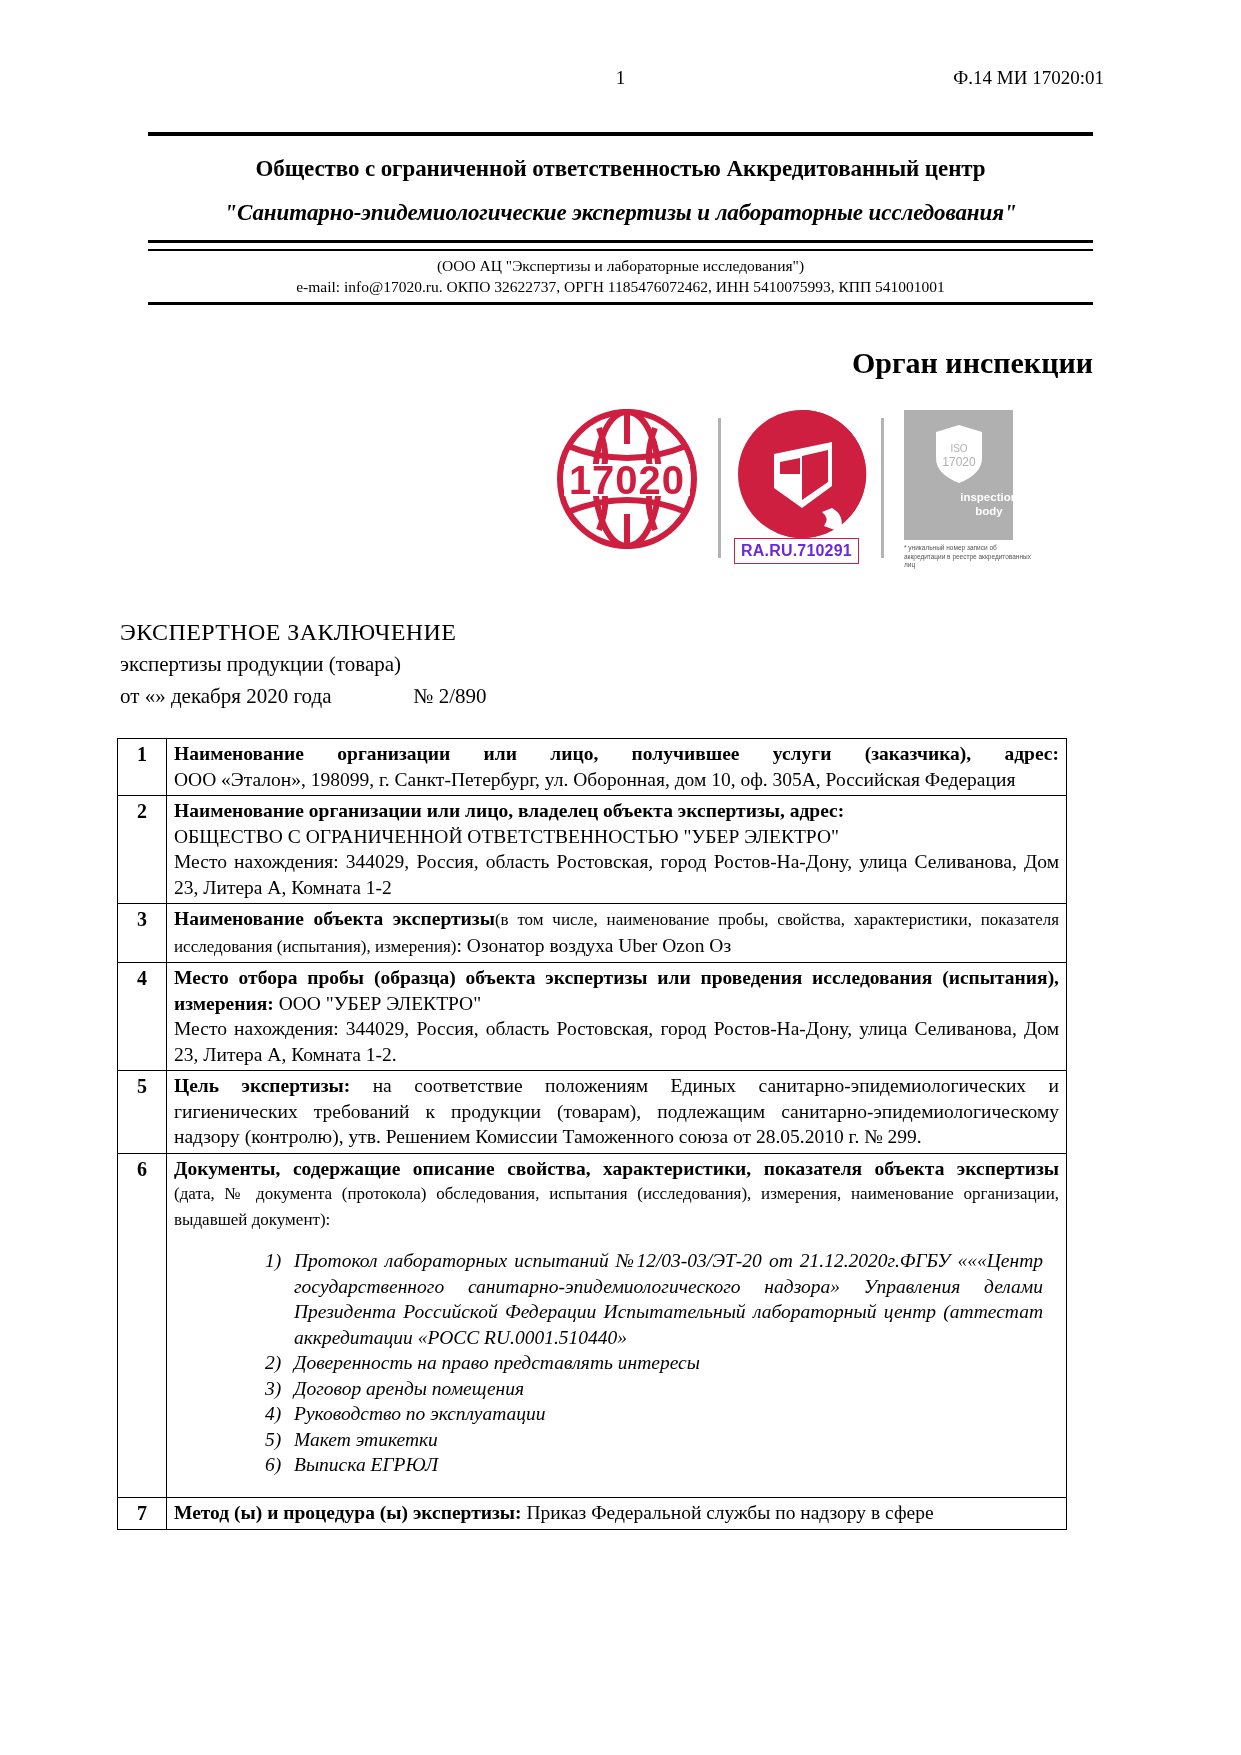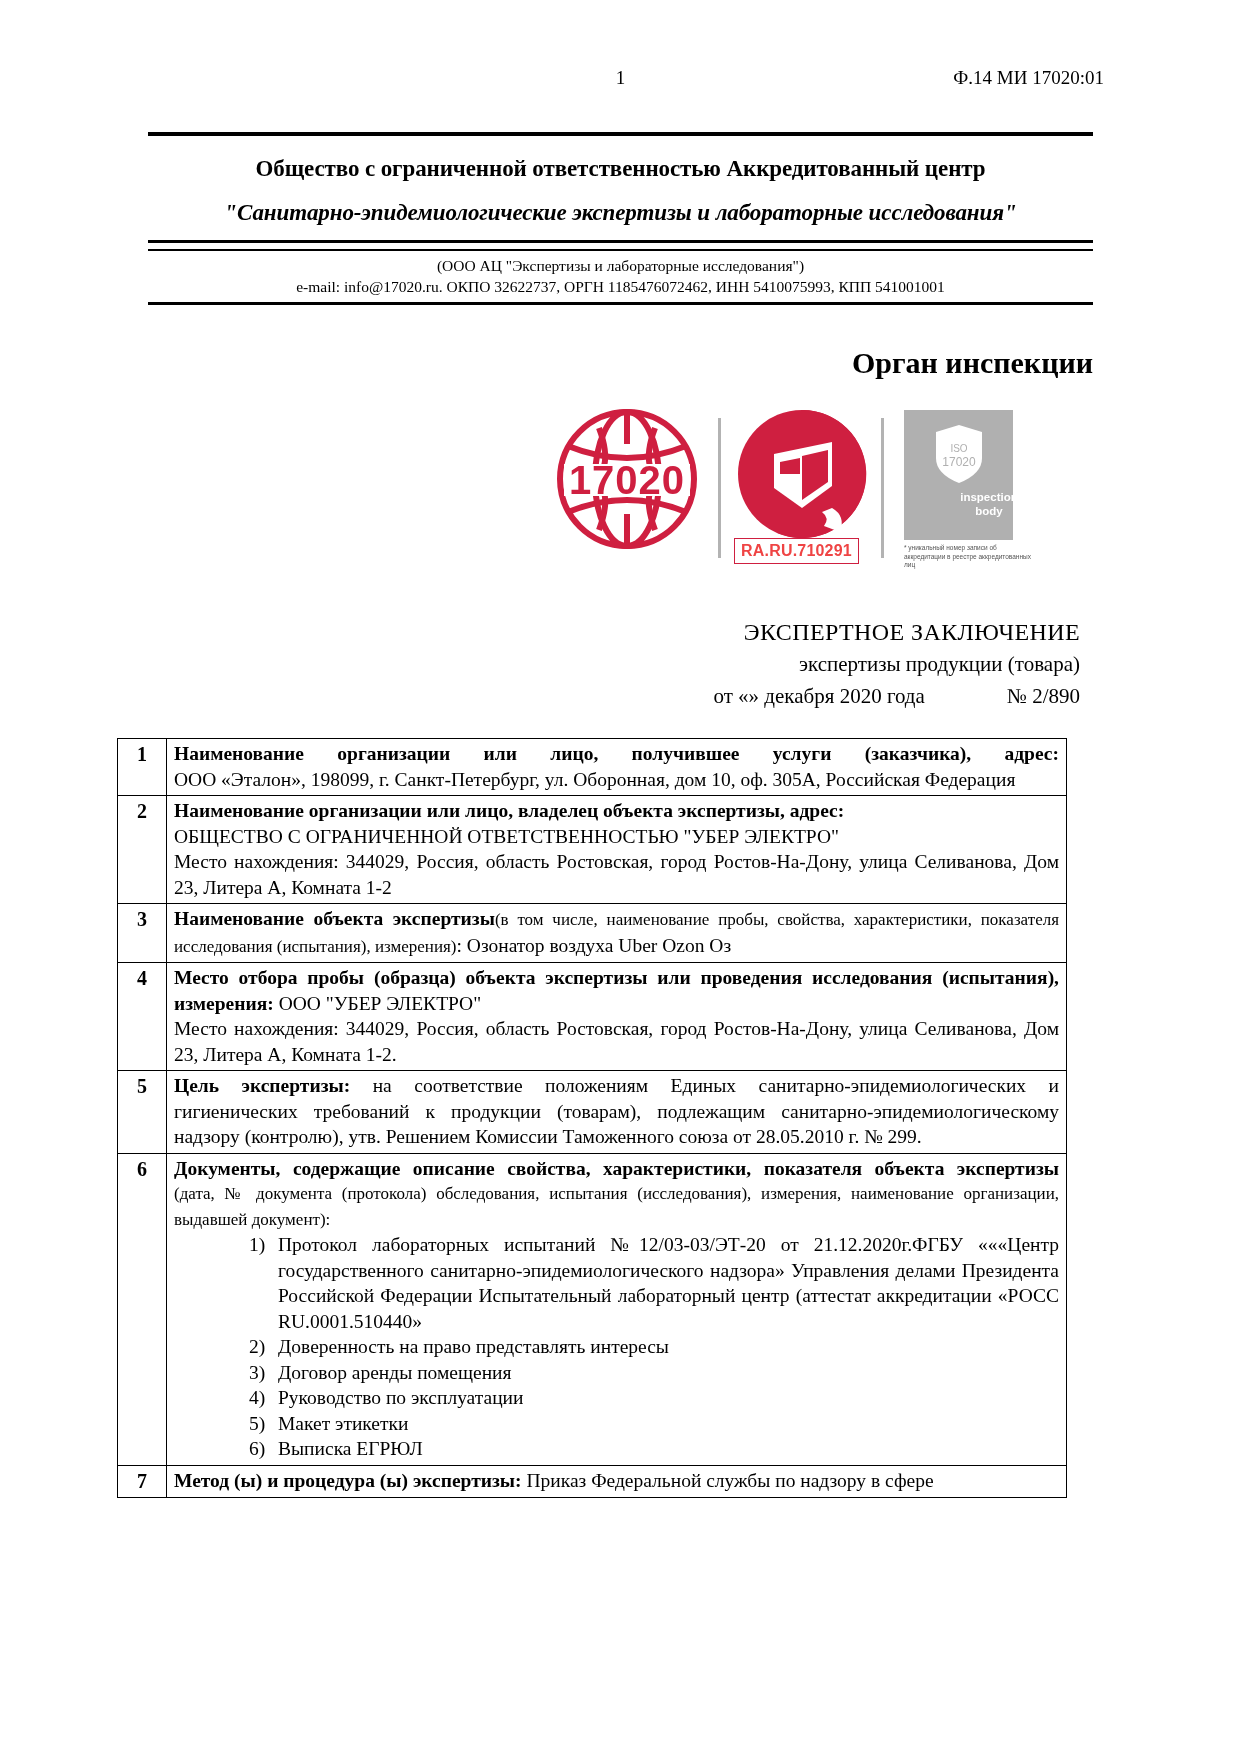--- a/index.html
+++ b/index.html
@@ -137,21 +137,21 @@
     left: 196px;
     top: 10px;
     width: 132px;
     height: 132px;
   }
   .ra-badge {
     position: absolute;
     left: 194px;
     top: 140px;
     border: 1px solid #cf1f40;
-    color: #ef4444;
+    color: #6d28d9;
     font-family: "Liberation Sans", sans-serif;
     font-weight: bold;
     font-size: 16px;
     line-height: 19px;
     padding: 2px 6px 3px 6px;
     letter-spacing: 0.2px;
     background: #fff;
     white-space: nowrap;
   }
   .iso-box {
@@ -193,21 +193,21 @@
     font-size: 6.5px;
     line-height: 8.5px;
   }
 
   
   .doctitle {
     position: absolute;
     left: 120px;
     top: 616px;
     width: 960px;
-    text-align: right;
+    text-align: left;
   }
   .doctitle .t1 {
     font-size: 24px;
     line-height: 32px;
     letter-spacing: 0.4px;
   }
   .doctitle .t2,
   .doctitle .t3 {
     font-size: 21px;
     line-height: 32px;
@@ -245,23 +245,24 @@
   }
   td.body {
     font-size: 19.5px;
     line-height: 25.5px;
   }
   .b { font-weight: bold; }
   .just { text-align: justify; text-align-last: left; }
   .jstretch { text-align: justify; text-align-last: justify; }
   .small { font-size: 17px; }
   ol.docs {
-    margin: 0;
+    margin: 16px;
     padding-left: 96px;
     list-style-position: outside;
+    font-style: italic;
   }
   ol.docs li {
     list-style-type: decimal;
     font-size: 19.5px;
     line-height: 25.5px;
     padding-left: 8px;
   }
   ol.docs li::marker { content: counter(list-item) ") "; }
   ol.docs li.j { text-align: justify; text-align-last: left; }
 </style>

